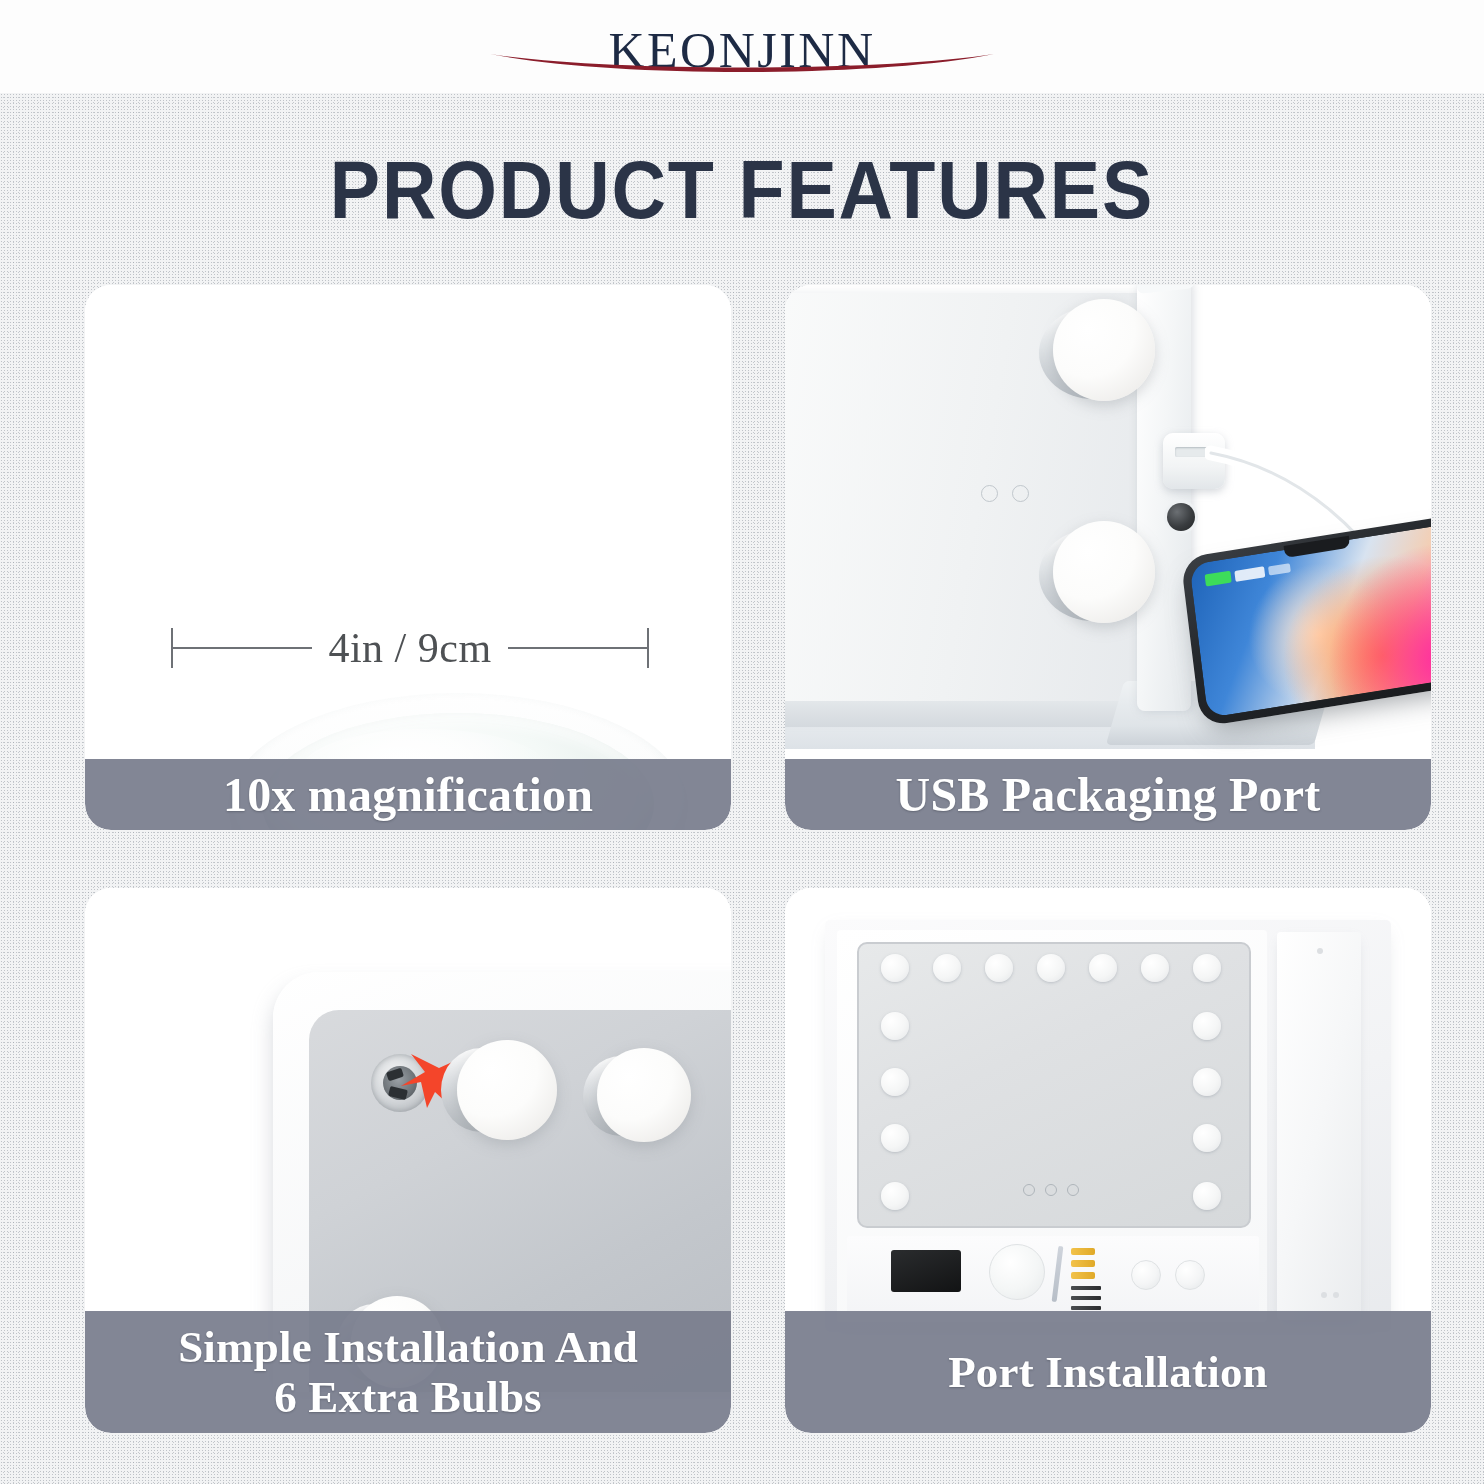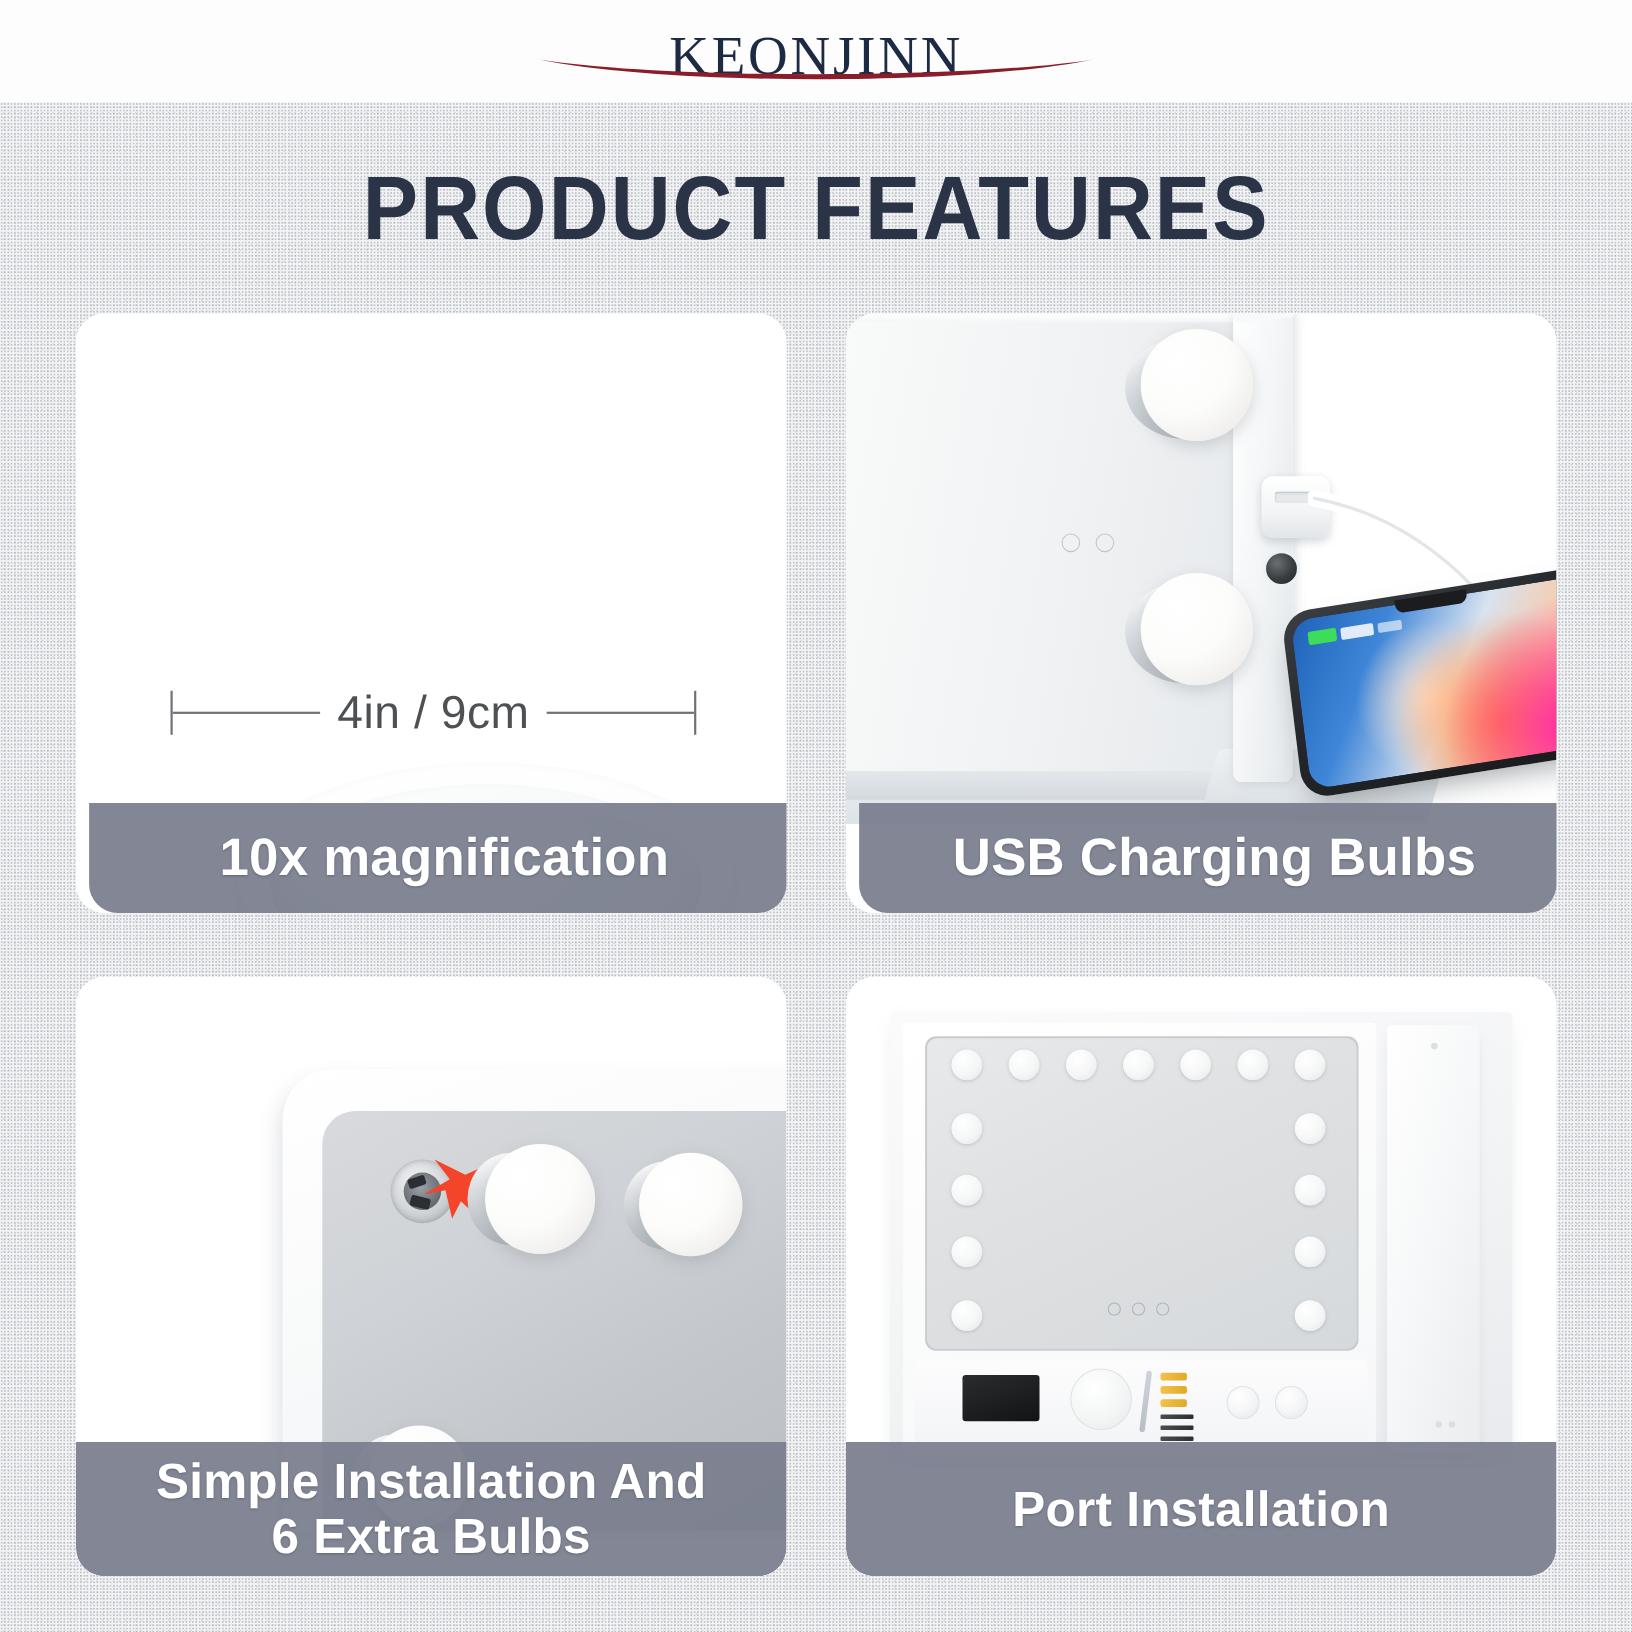--- a/index.html
+++ b/index.html
@@ -82,27 +82,28 @@
     letter-spacing: 2px;
     color: #2b3447;
     font-family: "Liberation Sans", sans-serif;
     transform: scaleX(0.92);
     white-space: nowrap;
   }
 
   
   #grid {
     position: absolute;
-    left: 69px; top: 285px;
+    left: 85px; top: 285px;
     width: 1346px; height: 1148px;
     display: grid;
     grid-template-columns: 646px 646px;
     grid-template-rows: 545px 545px;
     column-gap: 54px;
     row-gap: 58px;
+    font-family: Liberation Serif, serif;
   }
 
   .card {
     position: relative;
     width: 646px;
     height: 545px;
     background: #ffffff;
     border-radius: 26px;
     overflow: hidden;
   }
@@ -124,21 +125,21 @@
     color: #ffffff;
     display: flex;
     align-items: center;
     justify-content: center;
     text-align: center;
     font-weight: 700;
     line-height: 1.12;
     letter-spacing: 0.2px;
     text-shadow: 0 1px 2px rgba(60,64,76,0.45);
   }
-  .cap-1line { height: 100px; font-size: 48px; margin-left: 12px; }
+  .cap-1line { height: 71px; font-size: 48px; }
   .cap-2line { height: 122px; font-size: 45px; }
   .cap-line { display: block; }
 
   
   .dim-row {
     position: absolute;
     left: 86px; top: 337px;
     width: 478px; height: 52px;
     display: flex;
     align-items: center;
@@ -592,21 +593,21 @@
               <span class="m2-statbar"></span>
               <span class="m2-statbar2"></span>
             </div>
           </div>
           <div class="m2-phone-notch"></div>
         </div>
 
       </div>
 
       <div class="card-caption cap-1line">
-        <span class="cap-line">USB Charging Bulbs</span>
+        <span class="cap-line">USB Packaging Port</span>
       </div>
     </div>
 
     <div class="card">
       <div class="card-media">
 
         <div class="m3-frame"></div>
         <div class="m3-mirror"></div>
 
         <div class="m3-socket"></div>

